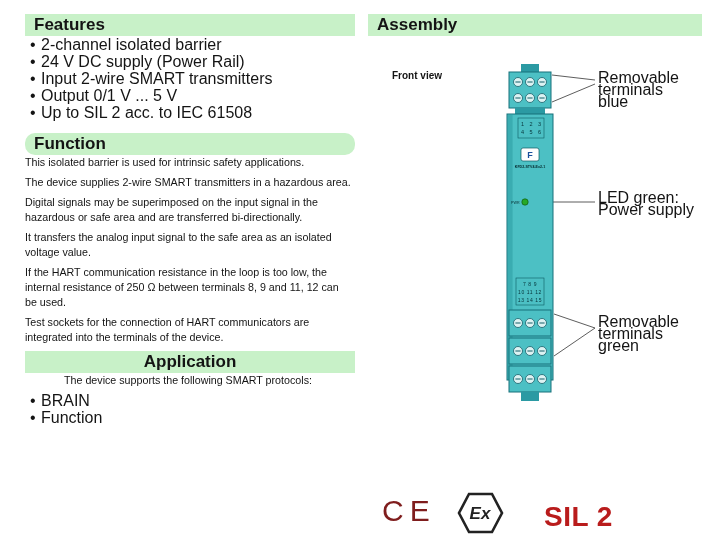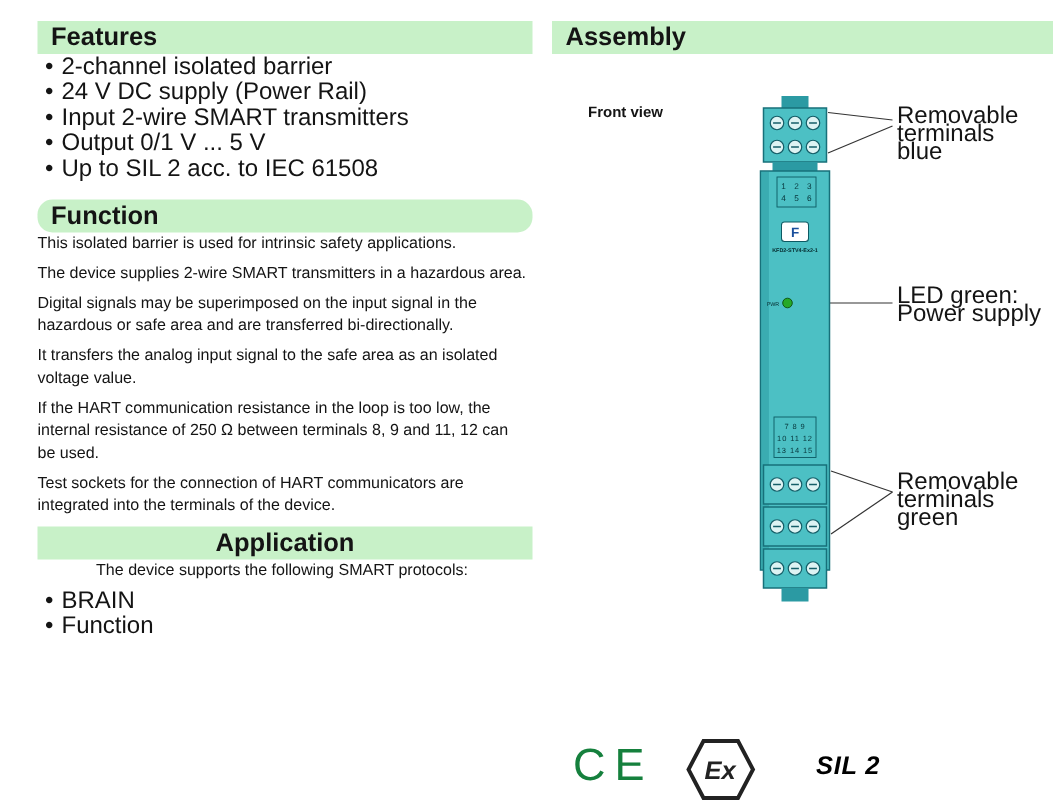--- a/index.html
+++ b/index.html
@@ -31,23 +31,23 @@
   .device-svg { position:absolute; left:0; top:44px; }
   .dev      { fill:var(--device_fill,#4cc0c4); stroke:var(--device_stroke,#17707a); stroke-width:1; }
   .dev-dark { fill:var(--device_dark,#2b9aa3); stroke:none; }
   .dbox { fill:none; stroke:#0d5a63; stroke-width:0.6; }
   .dnum  { font-size:5.5px; fill:#06343a; text-anchor:middle; letter-spacing:2px; font-family:"Liberation Sans",sans-serif; }
   .dnum2 { font-size:5px;   fill:#06343a; text-anchor:middle; letter-spacing:0.6px; font-family:"Liberation Sans",sans-serif; }
   .dmodel { font-size:3.6px; fill:#04282c; text-anchor:middle; font-weight:bold; font-family:"Liberation Sans",sans-serif; }
   .dpwr { font-size:3.6px; fill:#04282c; text-anchor:end; font-family:"Liberation Sans",sans-serif; }
   .dlogo-f { font-size:9px; font-weight:bold; fill:#1a4f9c; text-anchor:middle; font-family:"Liberation Sans",sans-serif; }
   .leader { stroke:#333; stroke-width:0.8; fill:none; }
-  .cert-ce  { position:absolute; left:14px;  top:480px; font-size:30px; letter-spacing:6px; color:#15803d; font-weight:400; }
+  .cert-ce  { position:absolute; left:14px;  top:480px; font-size:30px; letter-spacing:6px; color:#7f1d1d; font-weight:400; }
   .cert-ex  { position:absolute; left:88px;  top:477px; }
-  .cert-sil { position:absolute; left:176px; top:487px; font-size:17px; font-weight:bold; font-style:italic; color:#000000; letter-spacing:0.5px; }
+  .cert-sil { position:absolute; left:176px; top:487px; font-size:28px; font-weight:bold; color:#b91c1c; letter-spacing:0.5px; }
 </style>
 </head>
 <body>
 
 <div class="col-left">
 
   <div class="sec-header">Features</div>
   <ul class="bullets">
     <li>2-channel isolated barrier</li>
     <li>24 V DC supply (Power Rail)</li>

